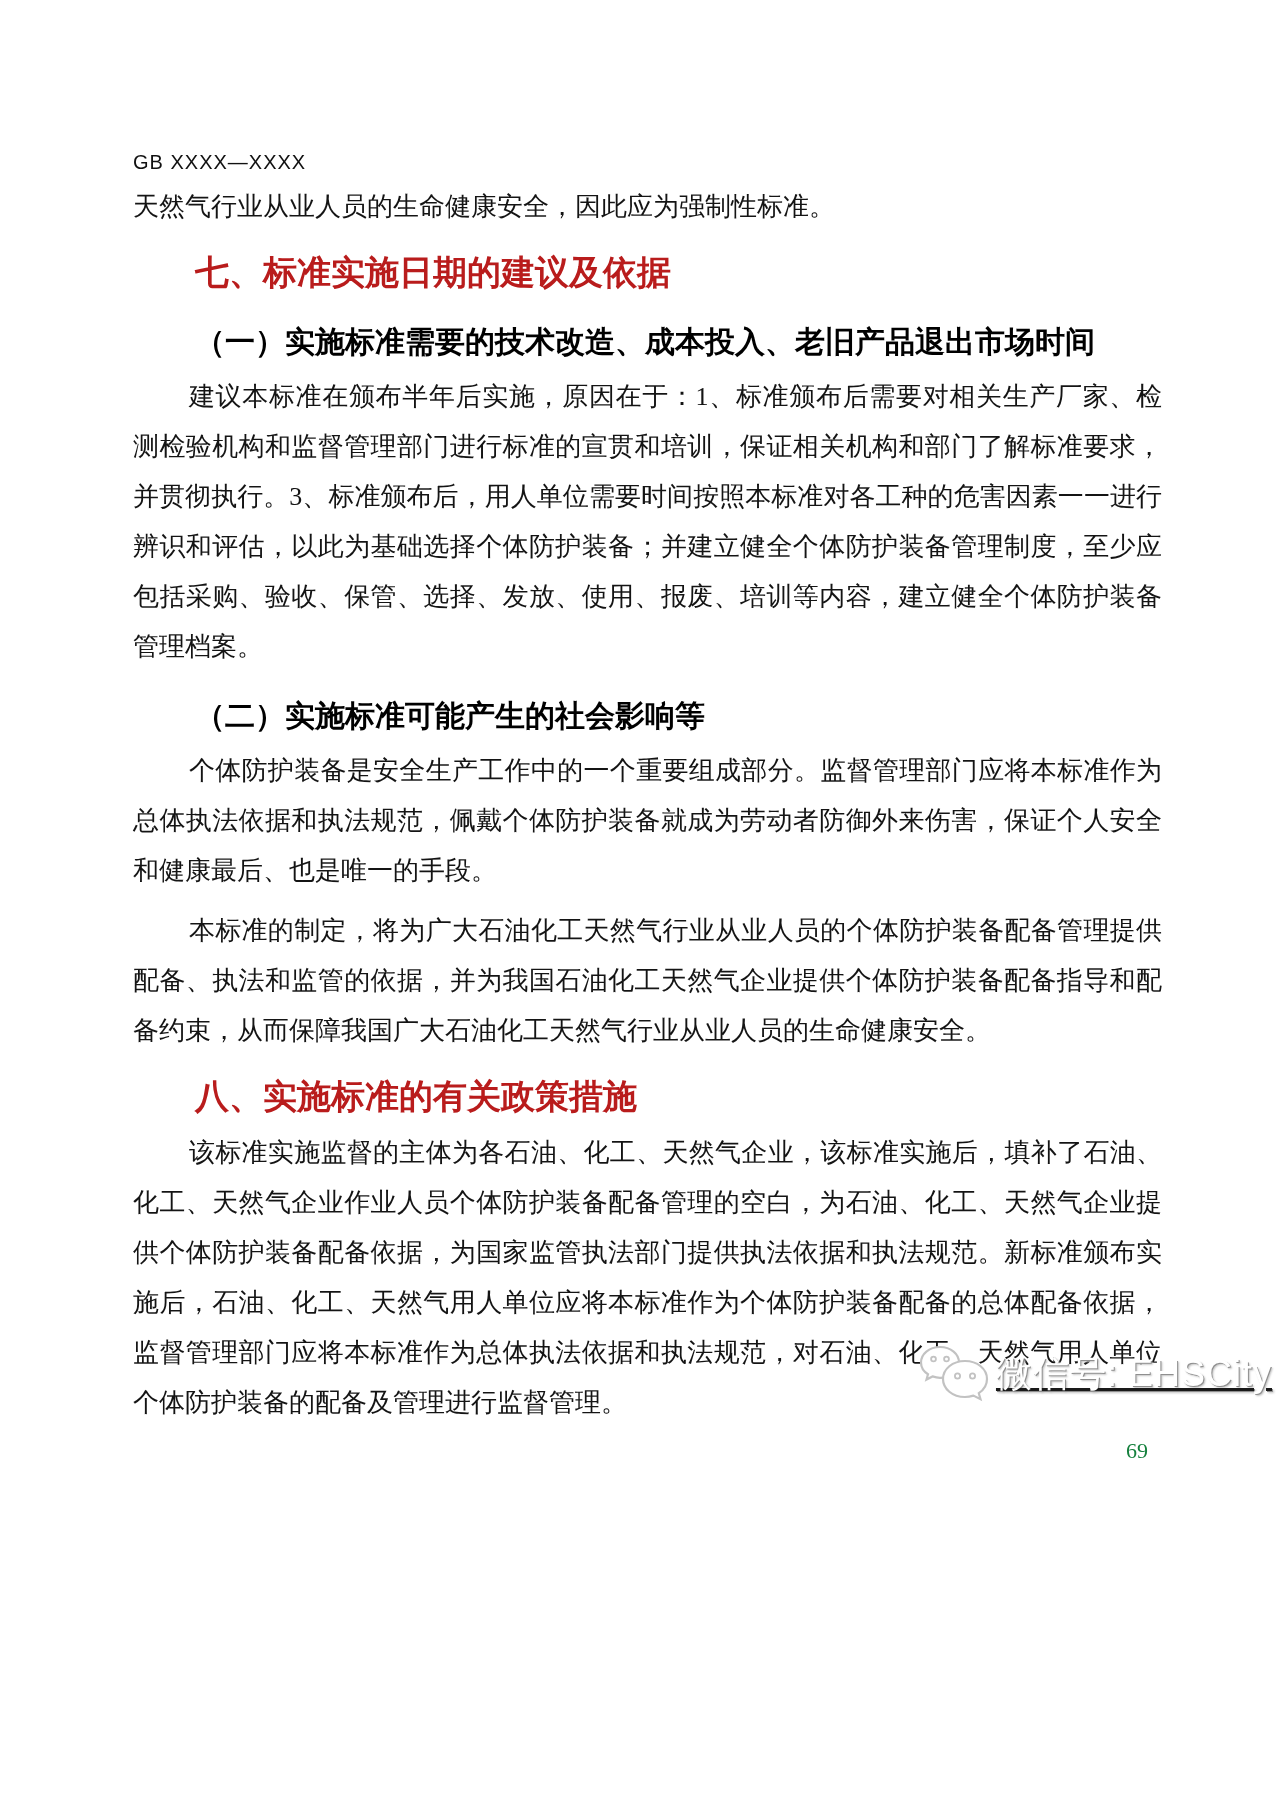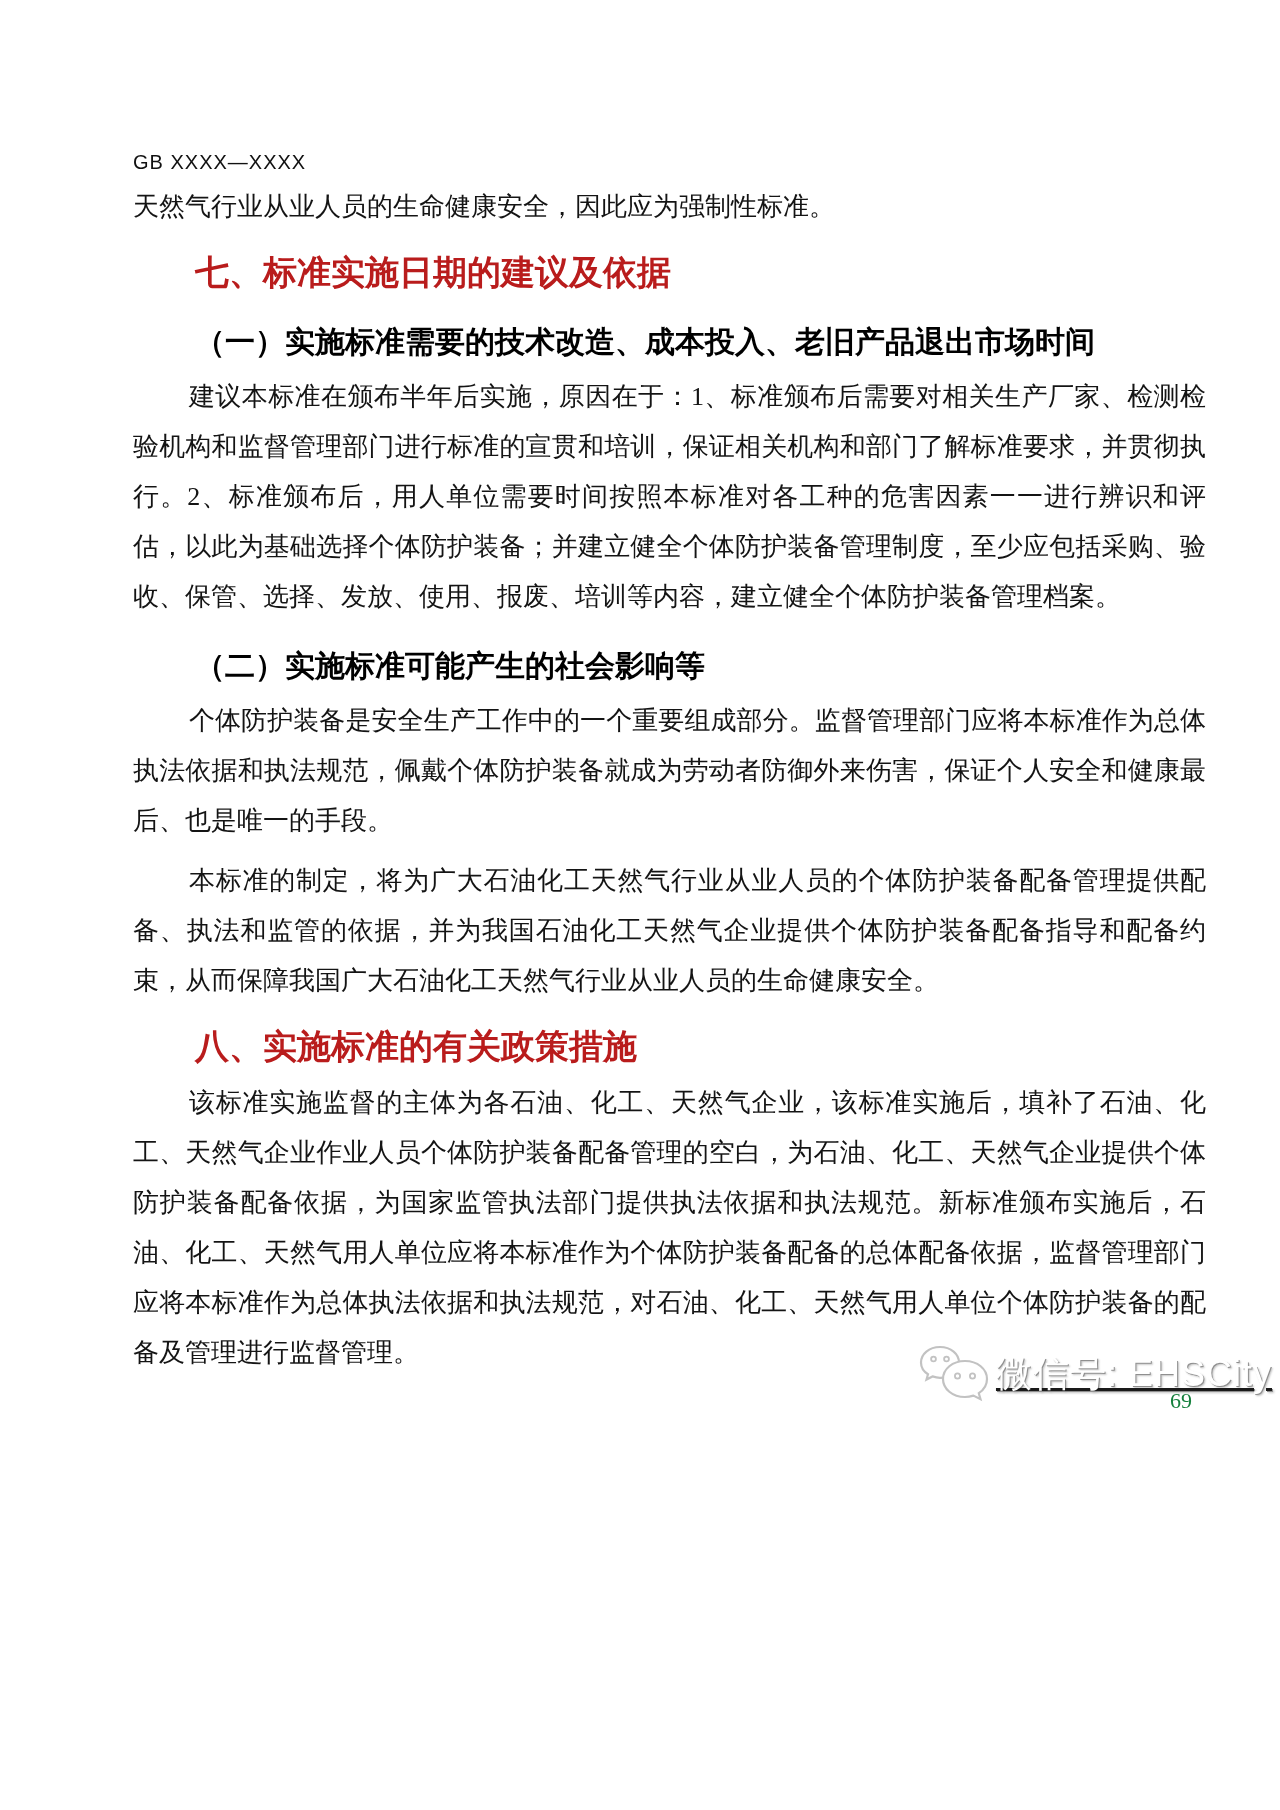--- a/index.html
+++ b/index.html
@@ -12,21 +12,21 @@
     height: 1810px;
     position: relative;
     overflow: hidden;
     font-family: "Liberation Serif", "DejaVu Serif", serif;
     color: #1a1a1a;
   }
   .page {
     box-sizing: border-box;
     width: 1280px;
     height: 1433px;
-    padding: 150px 74px 0 133px;
+    padding: 150px 118px 0 133px;
     position: relative;
   }
   .doc-code {
     font-family: "Liberation Sans", "DejaVu Sans", sans-serif;
     font-size: 20px;
     line-height: 24px;
     letter-spacing: 1px;
     font-weight: 500;
     color: #111;
   }
@@ -95,21 +95,21 @@
 <div class="page">
 
   <div class="doc-code">GB XXXX—XXXX</div>
 
   <div class="lead">天然气行业从业人员的生命健康安全，因此应为强制性标准。</div>
 
   <h1 class="sec-title">七、标准实施日期的建议及依据</h1>
 
   <h2 class="sub-title">（一）实施标准需要的技术改造、成本投入、老旧产品退出市场时间</h2>
 
-  <p class="body-para">建议本标准在颁布半年后实施，原因在于：1、标准颁布后需要对相关生产厂家、检测检验机构和监督管理部门进行标准的宣贯和培训，保证相关机构和部门了解标准要求，并贯彻执行。2、标准颁布后，用人单位需要时间按照本标准对各工种的危害因素一一进行辨识和评估，以此为基础选择个体防护装备；并建立健全个体防护装备管理制度，至少应包括采购、验收、保管、选择、发放、使用、报废、培训等内容，建立健全个体防护装备管理档案。</p>
+  <p class="body-para">建议本标准在颁布半年后实施，原因在于：1、标准颁布后需要对相关生产厂家、检测检验机构和监督管理部门进行标准的宣贯和培训，保证相关机构和部门了解标准要求，并贯彻执行。3、标准颁布后，用人单位需要时间按照本标准对各工种的危害因素一一进行辨识和评估，以此为基础选择个体防护装备；并建立健全个体防护装备管理制度，至少应包括采购、验收、保管、选择、发放、使用、报废、培训等内容，建立健全个体防护装备管理档案。</p>
 
   <h2 class="sub-title" style="margin-top:24px;">（二）实施标准可能产生的社会影响等</h2>
 
   <p class="body-para">个体防护装备是安全生产工作中的一个重要组成部分。监督管理部门应将本标准作为总体执法依据和执法规范，佩戴个体防护装备就成为劳动者防御外来伤害，保证个人安全和健康最后、也是唯一的手段。</p>
 
 
   <p class="body-para">本标准的制定，将为广大石油化工天然气行业从业人员的个体防护装备配备管理提供配备、执法和监管的依据，并为我国石油化工天然气企业提供个体防护装备配备指导和配备约束，从而保障我国广大石油化工天然气行业从业人员的生命健康安全。</p>
 
   <h1 class="sec-title" style="margin-top:18px;">八、实施标准的有关政策措施</h1>
 

